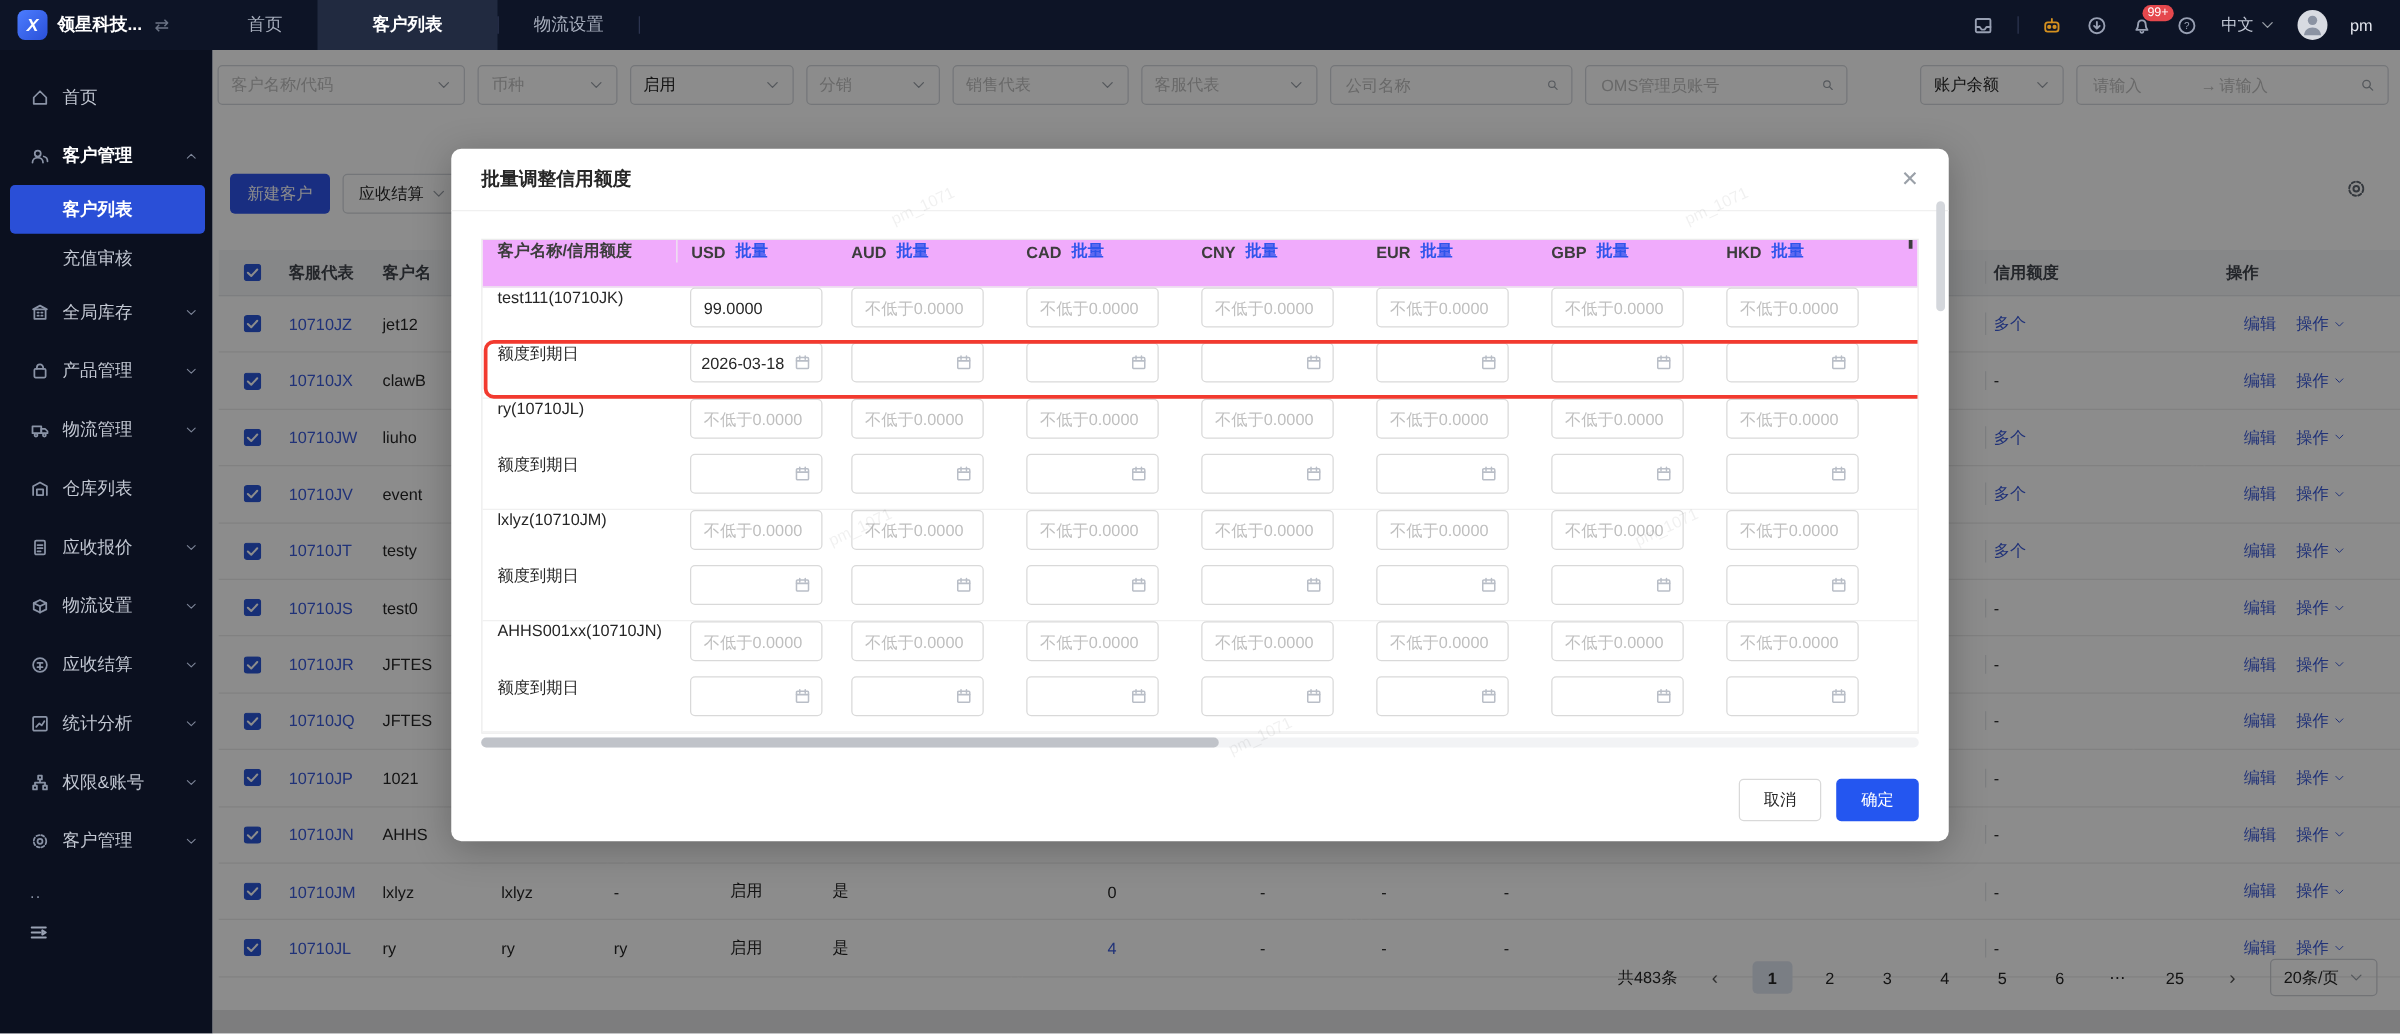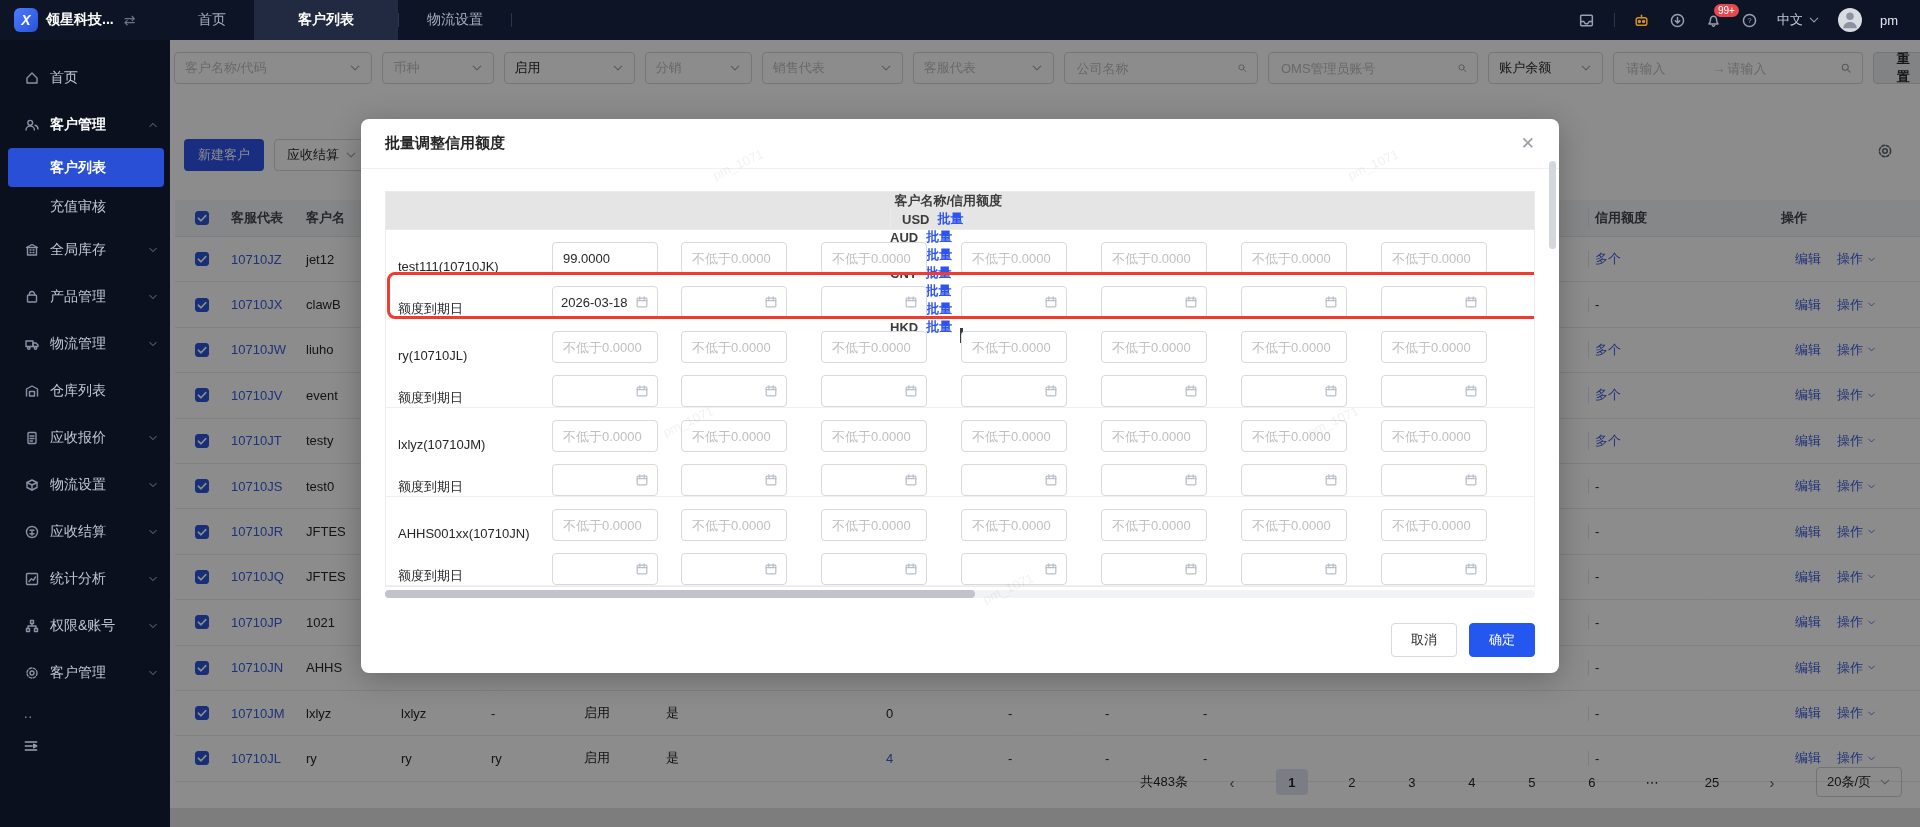--- a/index.html
+++ b/index.html
@@ -65,45 +65,45 @@
   .bcell{flex:none;padding-left:6px;box-sizing:border-box;white-space:nowrap;overflow:hidden;}
   .bcell.credit-col{border-left:1px solid #e4e6e9;}
   .blink{color:#3b5bdb;}
   .cbox{width:14px;height:14px;margin-left:14px;}
   .actions{display:flex;gap:16px;padding-left:14px;}
   .actions .op{display:flex;align-items:center;gap:4px;color:#3b5bdb;}
   .caret-b{width:9px;height:9px;color:#3b5bdb;}
   .caret-b svg,.s-caret svg,.cap svg{width:100%;height:100%;display:block;}
 
   
-  .pager{position:absolute;right:18px;top:727px;display:flex;align-items:center;gap:28px;font-size:13px;color:#262626;}
+  .pager{position:absolute;right:18px;top:727px;display:flex;align-items:center;gap:14px;font-size:13px;color:#262626;}
   .pg{min-width:24px;height:26px;display:flex;align-items:center;justify-content:center;border-radius:4px;padding:0 4px;}
   .pg.active{background:#dfe5f1;font-weight:bold;}
   .pg-arrow{color:#555;font-size:15px;}
   .size-box{height:28px;border:1px solid #cfd2d8;border-radius:4px;display:flex;align-items:center;gap:8px;padding:0 10px;}
 
   
   .overlay{position:absolute;left:170px;top:40px;width:1750px;height:787px;background:rgba(0,0,0,0.45);z-index:10;}
   .wm{position:absolute;font-size:13px;color:rgba(255,255,255,0.22);transform:rotate(-25deg);z-index:11;pointer-events:none;white-space:nowrap;}
   .wm.dark{color:rgba(0,0,0,0.06);z-index:21;}
 
   
   .modal{position:absolute;left:361px;top:119px;width:1198px;height:554px;background:#fff;border-radius:8px;box-shadow:0 6px 30px rgba(0,0,0,0.25);z-index:20;}
   .m-head{height:49px;border-bottom:1px solid #f0f0f0;display:flex;align-items:center;padding:0 24px;}
   .m-title{font-size:15px;font-weight:bold;color:#262626;}
   .m-close{margin-left:auto;color:#9aa0a8;font-size:17px;cursor:pointer;}
   .m-table{position:absolute;left:24px;top:72px;width:1150px;border:1px solid #ebebeb;box-sizing:border-box;overflow:hidden;}
-  .m-hrow{display:flex;height:37px;align-items:center;border-bottom:1px solid #ebebeb;background:#e5e5e5;flex-direction:column;}
+  .m-hrow{display:flex;height:37px;align-items:flex-start;border-bottom:1px solid #ebebeb;background:#f0abfc;}
   .m-hcell{flex:none;display:flex;align-items:center;gap:8px;font-size:13px;font-weight:bold;color:#3c3c3c;box-sizing:border-box;}
   .m-hcell .batch{color:#2f54eb;font-weight:bold;}
   .m-label-col{width:155px;padding-left:12px;}
   .m-cur-col{width:140px;}
   .m-cut-col{width:13px;position:relative;}
   .cutmark{position:absolute;left:6px;top:-8px;width:3px;height:15px;background:#3c3c3c;}
-  .m-row{display:flex;align-items:flex-end;height:44px;position:relative;}
+  .m-row{display:flex;align-items:flex-start;height:44px;position:relative;}
   .m-row.grp-end{border-bottom:1px solid #f0f0f0;}
   .m-cell{flex:none;box-sizing:border-box;}
   .m-cust{font-size:13px;color:#262626;white-space:nowrap;}
   .amt{width:106px;height:32px;border:1px solid #d9d9d9;border-radius:4px;font-size:13px;color:#262626;padding:0 10px;box-sizing:border-box;outline:none;background:#fff;font-family:inherit;}
   .amt::placeholder{color:#bfbfbf;}
   .datebox{width:106px;height:32px;border:1px solid #d9d9d9;border-radius:4px;display:flex;align-items:center;box-sizing:border-box;padding:0 8px;gap:6px;background:#fff;}
   .datebox .dtext{font-size:13px;color:#262626;white-space:nowrap;}
   .datebox .cal{margin-left:auto;width:14px;height:14px;color:#b9bec7;}
   .datebox .cal svg{width:14px;height:14px;display:block;}
   .hl-red{position:absolute;left:1px;right:-14px;top:-2px;bottom:-1px;border:3px solid #f23a2f;border-radius:8px;pointer-events:none;z-index:6;}
@@ -398,21 +398,21 @@
         </div>
         <div class="fbox" style="width: 212px;">
           <input placeholder="OMS管理员账号" readonly="" style="">
           <span class="mini-icon cap">
             <svg viewBox="0 0 16 16" fill="none" stroke="currentColor" stroke-width="1.4" stroke-linecap="round" stroke-linejoin="round">
               <circle cx="7" cy="7" r="4"></circle>
               <path d="M10 10l3.5 3.5"></path>
             </svg>
           </span>
         </div>
-        <div class="fbox sel" style="width: 116px;">
+        <div class="fbox sel" style="width: 116px; margin-left: 48px;">
           <span>账户余额</span>
           <span class="mini-icon cap">
             <svg viewBox="0 0 16 16" fill="none" stroke="currentColor" stroke-width="1.4" stroke-linecap="round" stroke-linejoin="round">
               <path d="M3 5.5 8 10.5 13 5.5"></path>
             </svg>
           </span>
         </div>
         <div class="fbox" style="width: 252px;">
           <input placeholder="请输入" readonly="" style="width: 84px;">
           <span>→</span>

